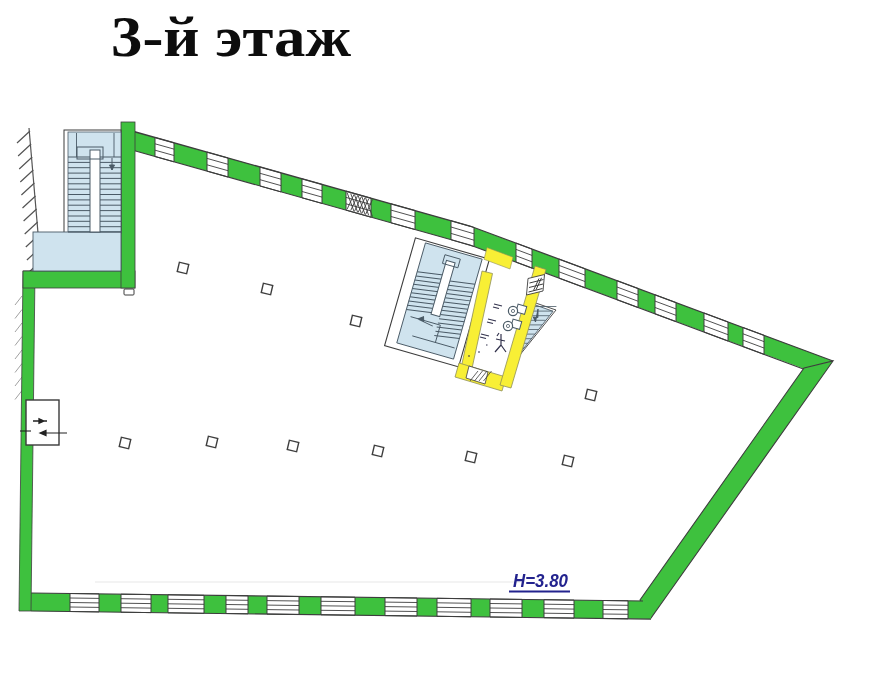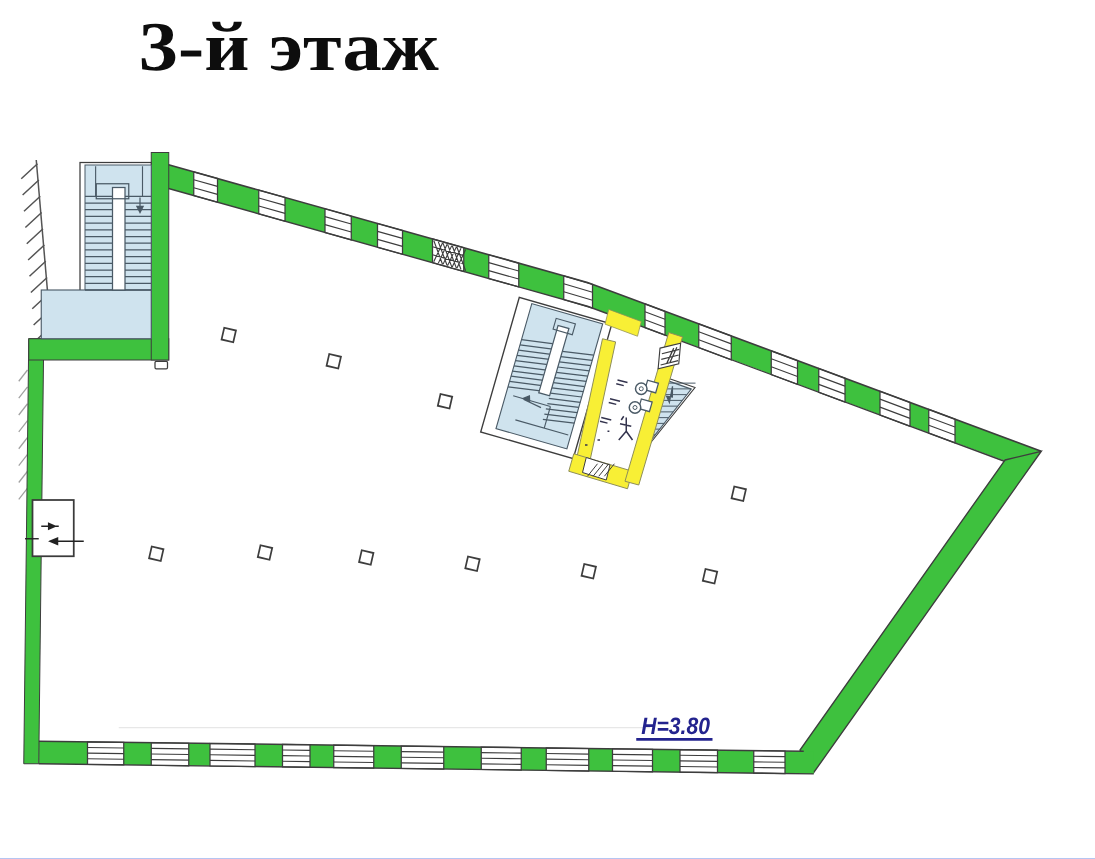--- a/index.html
+++ b/index.html
@@ -1,15 +1,15 @@
 <!DOCTYPE html>
 <html><head><meta charset="utf-8">
 <style>
 html,body{margin:0;padding:0;background:#fff;}
-#plan{position:relative;width:876px;height:687px;background:#1d4ed8;font-family:"Liberation Sans",sans-serif;}
+#plan{position:relative;width:876px;height:687px;background:#f9a8d4;font-family:"Liberation Sans",sans-serif;}
 </style></head><body>
 <div id="plan">
 <svg width="876" height="687" viewBox="0 0 876 687">
 
 <rect x="0" y="0" width="876" height="687" fill="#ffffff"></rect>
 
 <text x="111" y="56" font-family="Liberation Serif, serif" font-size="56" font-weight="bold" fill="#0d0d0d" textLength="240" lengthAdjust="spacingAndGlyphs">3-й этаж</text>
 
 <line x1="95" y1="582" x2="520" y2="582" stroke="#c4c4c4" stroke-width="1" opacity="0.4"></line>
 

